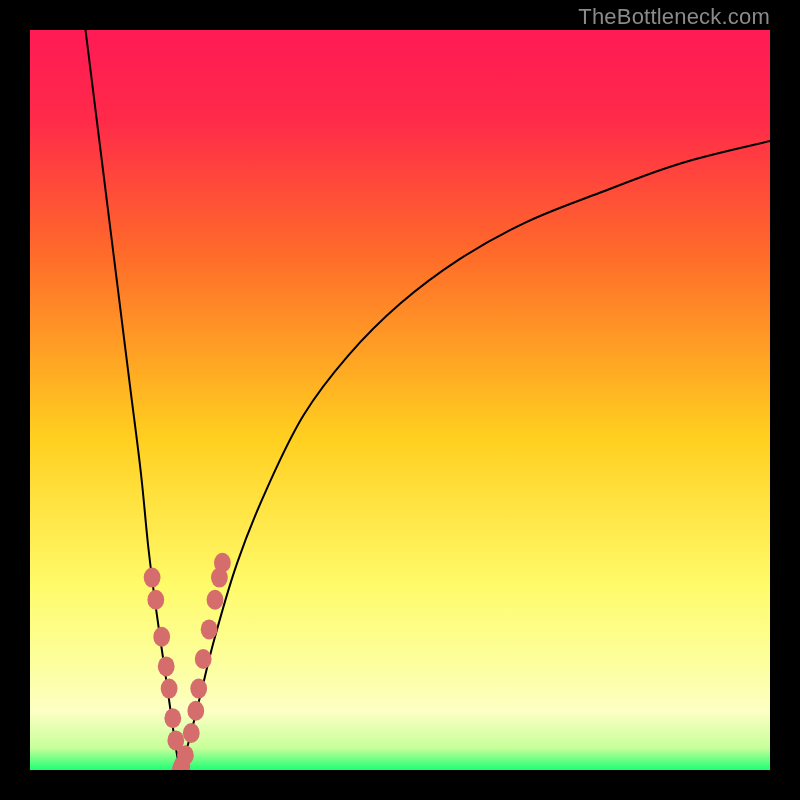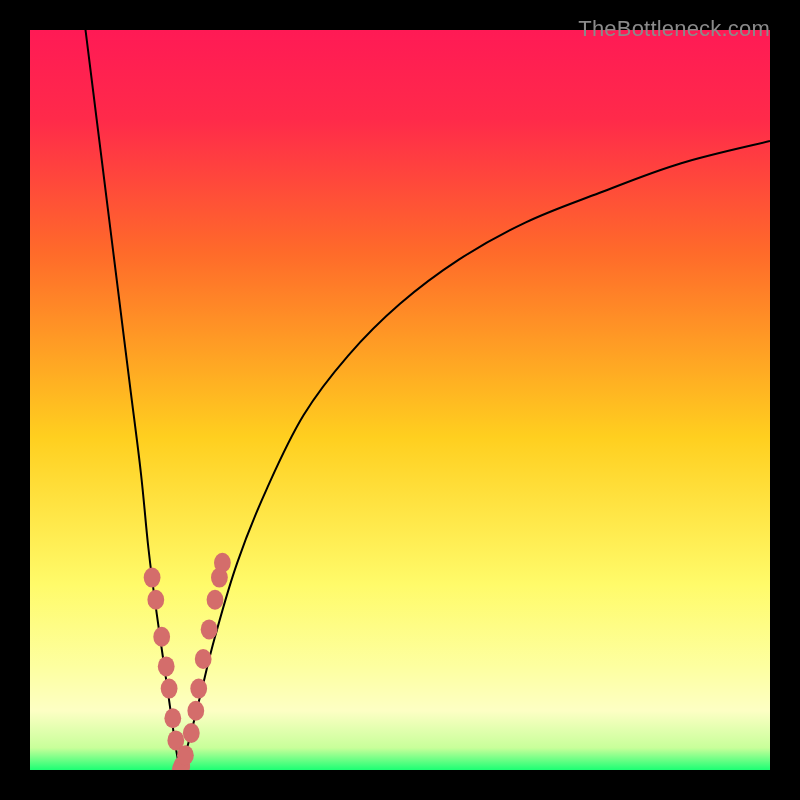--- a/index.html
+++ b/index.html
@@ -21,21 +21,21 @@
     position: absolute;
     left: 30px;
     top: 30px;
     width: 740px;
     height: 740px;
     overflow: hidden;
     
   }
   .watermark {
     position: absolute;
-    top: 16px;
+    top: 4px;
     right: 30px;
     color: #8a8a8a;
     font-size: 22px;
     letter-spacing: 0.2px;
     user-select: none;
   }
   svg.curves {
     position: absolute;
     left: 0;
     top: 0;

